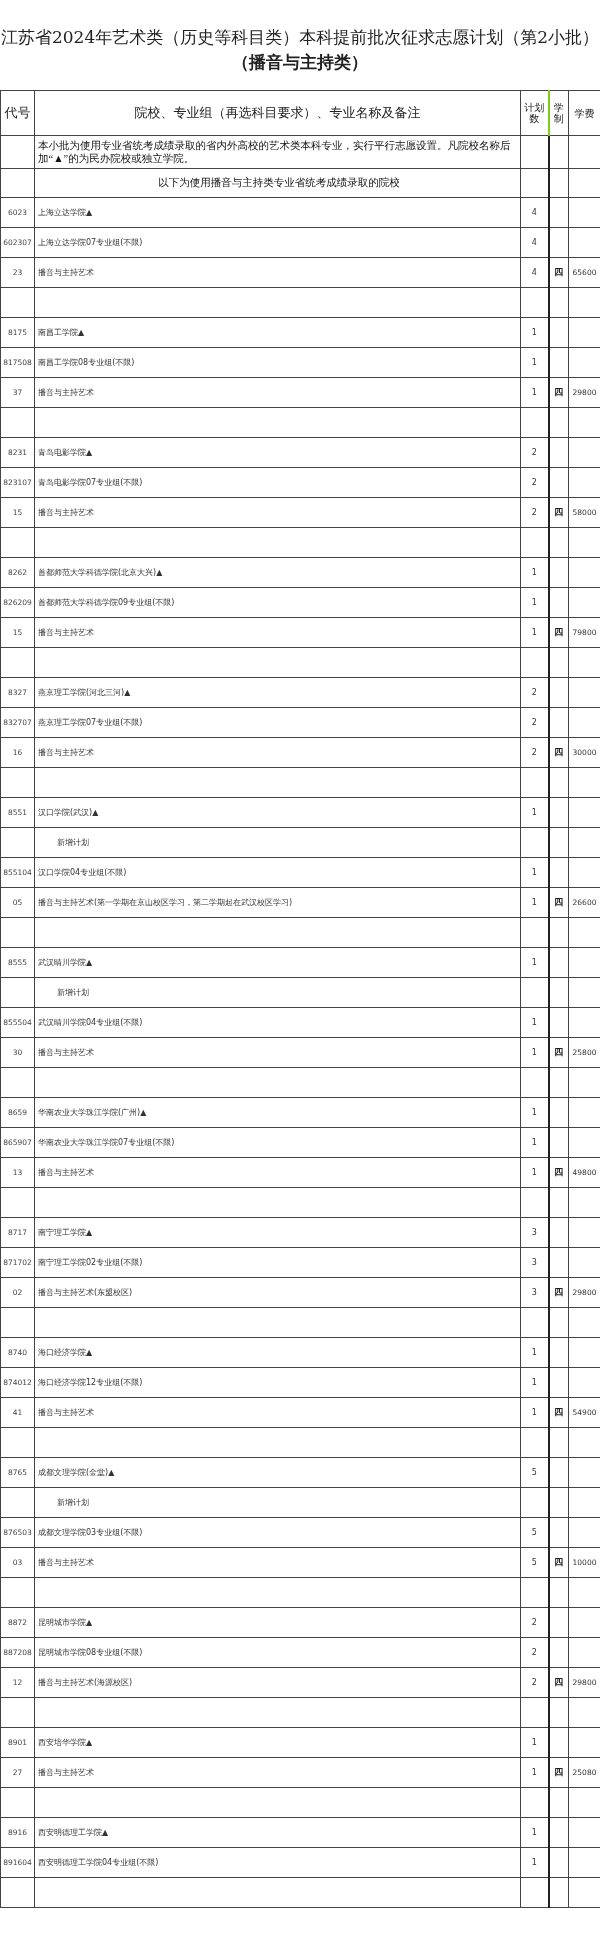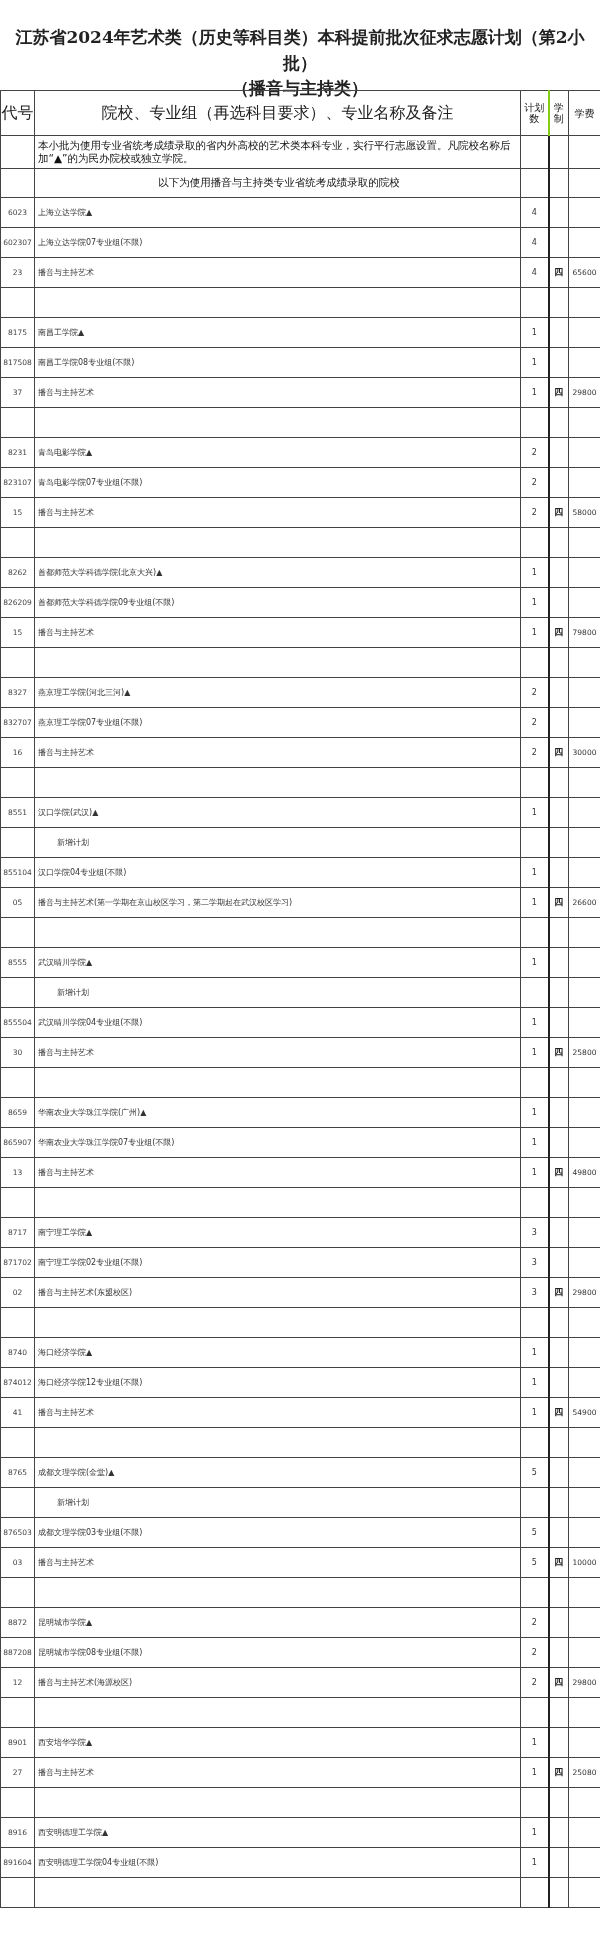--- a/index.html
+++ b/index.html
@@ -1,37 +1,37 @@
 <!DOCTYPE html>
 <html><head>
 <meta charset="utf-8">
 <style>
   html, body { margin: 0; padding: 0; background: #ffffff; }
   body { width: 600px; height: 1949px; overflow: hidden; font-family: "DejaVu Serif", "Liberation Serif", serif; color: #222; }
   .title { text-align: center; padding-top: 24px; height: 66px; }
-  .title .l1 { font-size: 17px; font-weight: bold; line-height: 26px; letter-spacing: 0px; }
+  .title .l1 { font-size: 17px; font-weight: normal; line-height: 26px; letter-spacing: 0px; }
   .title .l2 { font-size: 17px; font-weight: bold; line-height: 24px; }
   table { border-collapse: collapse; width: 600px; table-layout: fixed; position: absolute; top: 90px; left: 0; }
   td, th { border: 1px solid #444; padding: 0; vertical-align: middle; }
   col.c-code { width: 34px; }
   col.c-name { width: 486px; }
   col.c-plan { width: 28px; }
   col.c-dur  { width: 20px; }
   col.c-fee  { width: 32px; }
-  th { font-weight: normal; font-size: 16px; height: 44px; font-family: "DejaVu Sans", sans-serif; }
+  th { font-weight: normal; font-size: 13px; height: 44px; font-family: "DejaVu Sans", sans-serif; }
   th.h-plan, th.h-dur, th.h-fee { line-height: 11px; font-size: 10px; }
   td { height: 29px; font-family: "DejaVu Sans", sans-serif; font-size: 8px; color: #333; }
   td.code { text-align: center; font-size: 7.5px; color: #444; }
   td.name { padding-left: 3px; white-space: nowrap; overflow: hidden; }
   td.name.indent { padding-left: 22px; }
   td.plan, td.dur, td.fee { text-align: center; }
   td.fee { font-size: 7.5px; }
   td.dur { font-size: 9px; font-weight: bold; color: #222; }
   td.dur-col, td.dur { border-left: 2px solid #222; }
-  tr.note td { height: 32px; font-size: 10.5px; color: #111; }
+  tr.note td { height: 32px; font-size: 10.5px; color: #111; font-family: Liberation Serif, serif; }
   tr.note td.name { white-space: normal; line-height: 13px; padding-right: 4px; }
   tr.note2 td { height: 28px; font-size: 10.5px; color: #111; text-align: center; }
   tr.empty td { height: 29px; }
 </style>
 </head>
 <body>
 
 <div class="title">
   <div class="l1">江苏省2024年艺术类（历史等科目类）本科提前批次征求志愿计划（第2小批）</div>
   <div class="l2">（播音与主持类）</div>

